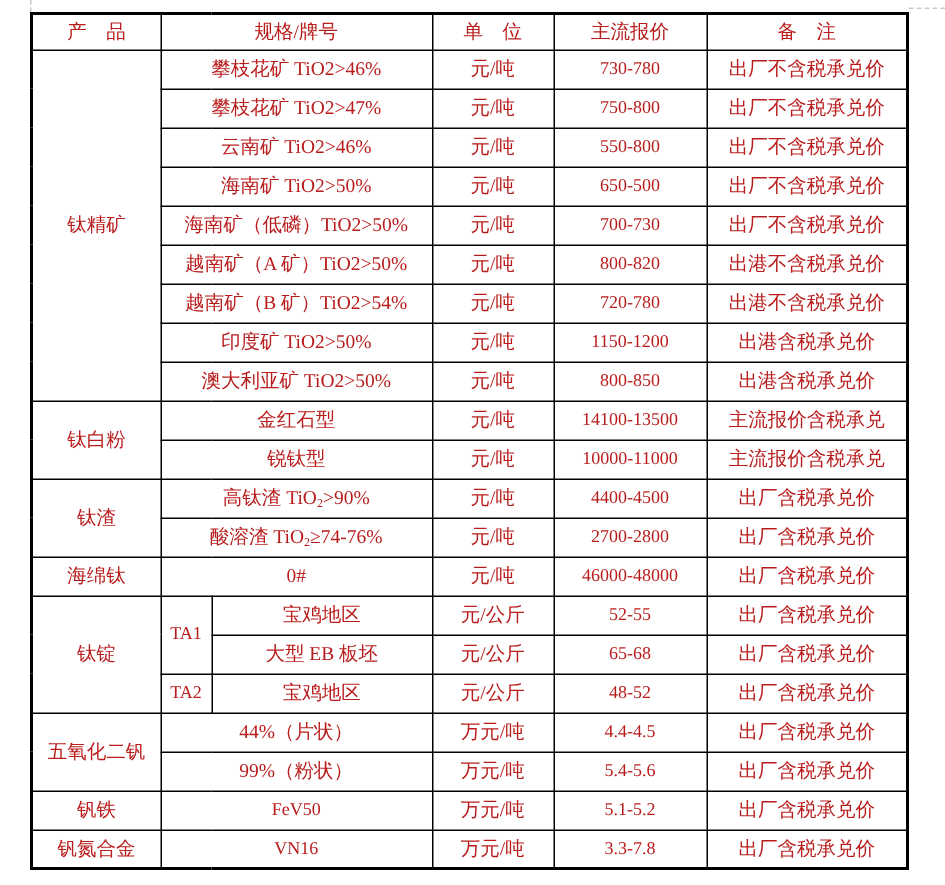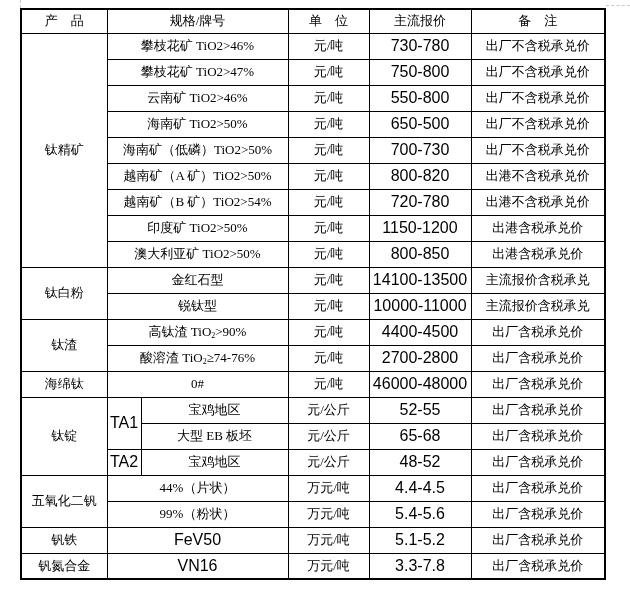--- a/index.html
+++ b/index.html
@@ -7,21 +7,21 @@
     padding: 0;
     background: #ffffff;
   }
   .stage {
     position: relative;
     width: 630px;
     height: 590px;
     background: #ffffff;
     overflow: hidden;
     font-family: "Liberation Serif", "DejaVu Serif", serif;
-    color: #000000;
+    color: #b91c1c;
   }
   .margin-mark-v {
     position: absolute;
     left: 20px;
     top: 0;
     height: 8px;
     width: 0;
     border-left: 1px dashed #c9c9c9;
   }
   .margin-mark-h {
@@ -47,22 +47,22 @@
     font-weight: normal;
     font-size: 13px;
     line-height: 1.1;
     padding: 0 2px;
     overflow: hidden;
     white-space: nowrap;
   }
   .price-table tr { height: 26px; }
   .price-table tr.head { height: 24px; }
   .price-table .num {
-    font-size: 16px;
-    font-family: Liberation Sans, sans-serif;
+    font-size: 12px;
+    font-family: Liberation Serif, serif;
   }
   .price-table sub.chem-sub {
     font-size: 8px;
     line-height: 0;
     vertical-align: -2px;
   }
   col.c-product { width: 86px; }
   col.c-ta      { width: 34px; }
   col.c-spec    { width: 147px; }
   col.c-unit    { width: 81px; }

